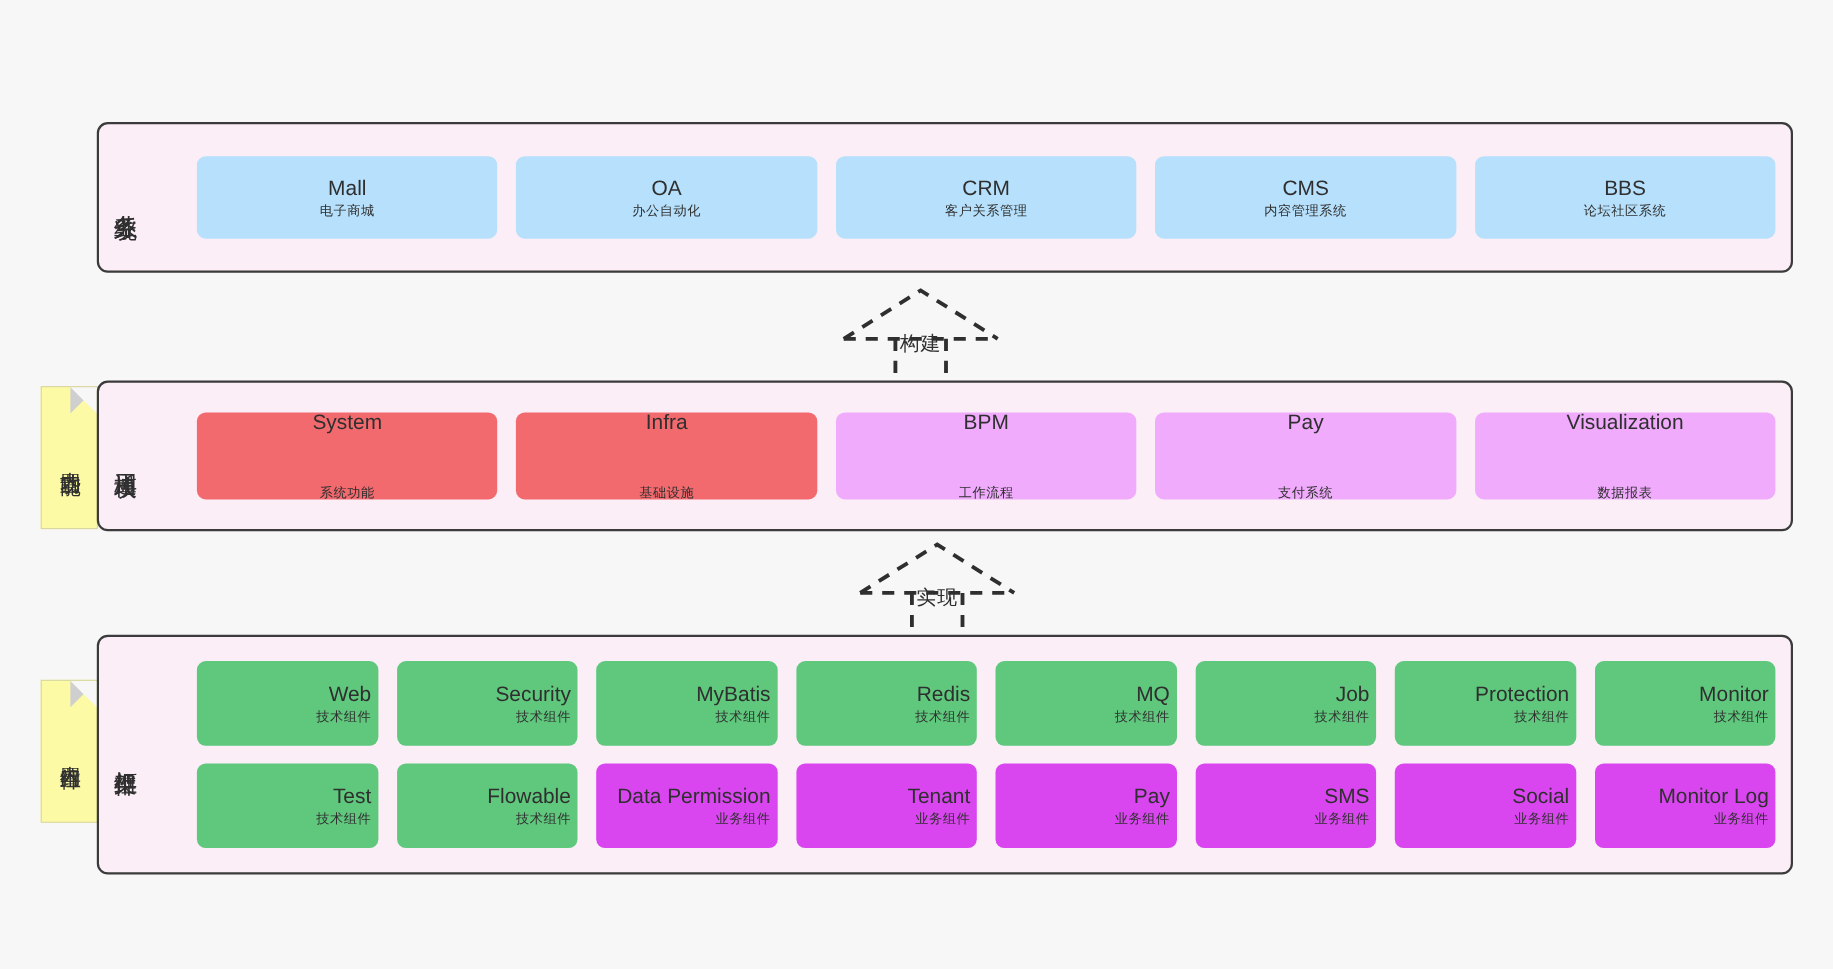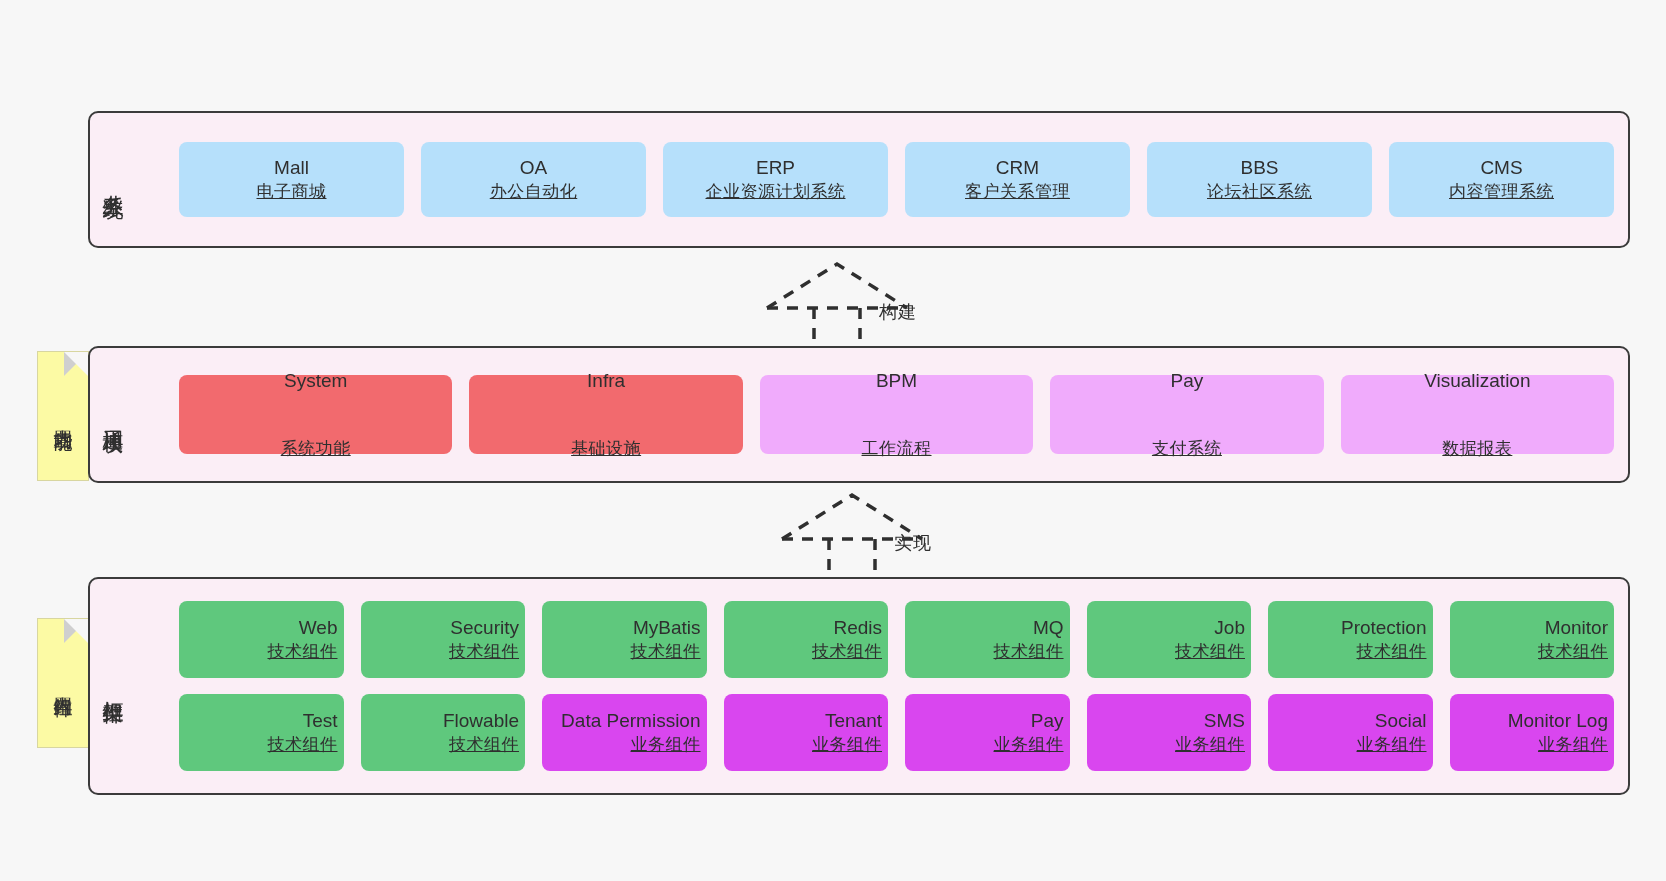--- a/index.html
+++ b/index.html
@@ -74,24 +74,23 @@
     justify-content: center;
     text-align: center;
     color: #2f2f2f;
     padding: 4px 6px;
   }
   .card .en {
     font-size: 19px;
     line-height: 1.28;
   }
   .card .cn {
-    font-size: 17px;
+    font-size: 12px;
     line-height: 1.28;
     letter-spacing: 0.5px;
-    text-decoration: underline;
   }
 
   
   .c-blue        { background: #b6e0fb; }
   .c-red         { background: #f26a6e; }
   .c-pink        { background: #f0abfc; }
   .c-green       { background: #5fc87d; }
   .c-lightgreen  { background: #d946ef; }
 
   
@@ -148,21 +147,21 @@
   .connector {
     position: absolute;
     width: 160px;
     height: 100px;
   }
   .connector svg { display: block; }
   .connector .conn-label {
     position: absolute;
     left: 0; right: 0;
     top: 44px;
-    text-align: right;
+    text-align: center;
     font-size: 18px;
     color: #2f2f2f;
     letter-spacing: 1px;
     user-select: none;
   }
   #connector-build     { left: 757px; top: 256px; }
   #connector-implement { left: 772px; top: 487px; }
 </style>
 </head>
 <body>
@@ -177,38 +176,34 @@
         <div class="card c-blue">
           <div class="en">Mall</div>
           <div class="cn">电子商城</div>
         </div>
 
         <div class="card c-blue">
           <div class="en">OA</div>
           <div class="cn">办公自动化</div>
         </div>
 
-        <div class="card c-blue">
-          <div class="en">ERP</div>
-          <div class="cn">企业资源计划系统</div>
-        </div>
 
         <div class="card c-blue">
           <div class="en">CRM</div>
           <div class="cn">客户关系管理</div>
         </div>
 
         <div class="card c-blue">
+          <div class="en">CMS</div>
+          <div class="cn">内容管理系统</div>
+        </div>
+
+        <div class="card c-blue">
           <div class="en">BBS</div>
           <div class="cn">论坛社区系统</div>
-        </div>
-
-        <div class="card c-blue">
-          <div class="en">CMS</div>
-          <div class="cn">内容管理系统</div>
         </div>
 
       </div>
     </div>
   </div>
 
   <div class="connector" id="connector-build">
     <svg width="160" height="100" viewBox="0 0 160 100" xmlns="http://www.w3.org/2000/svg">
 
       <polyline points="10,52 80,8 150,52" fill="none" stroke="#2f2f2f" stroke-width="3.5" stroke-dasharray="11 9" stroke-linecap="butt"></polyline>

